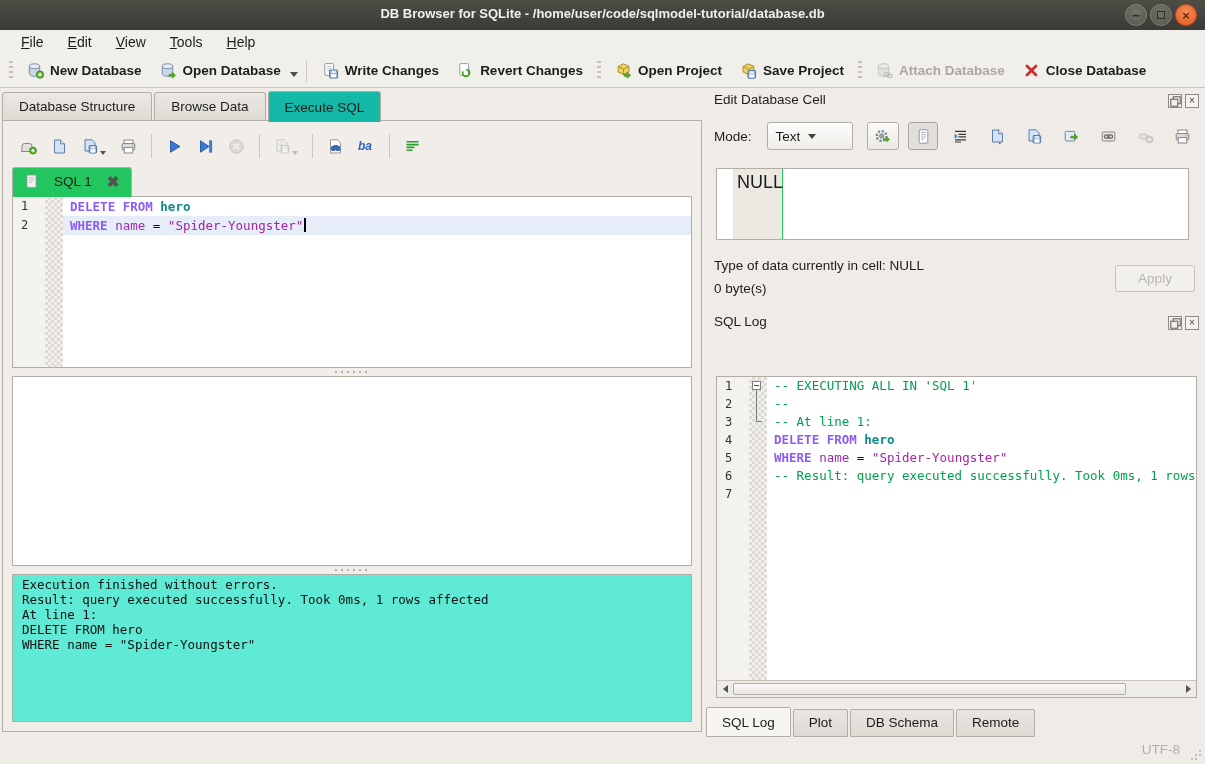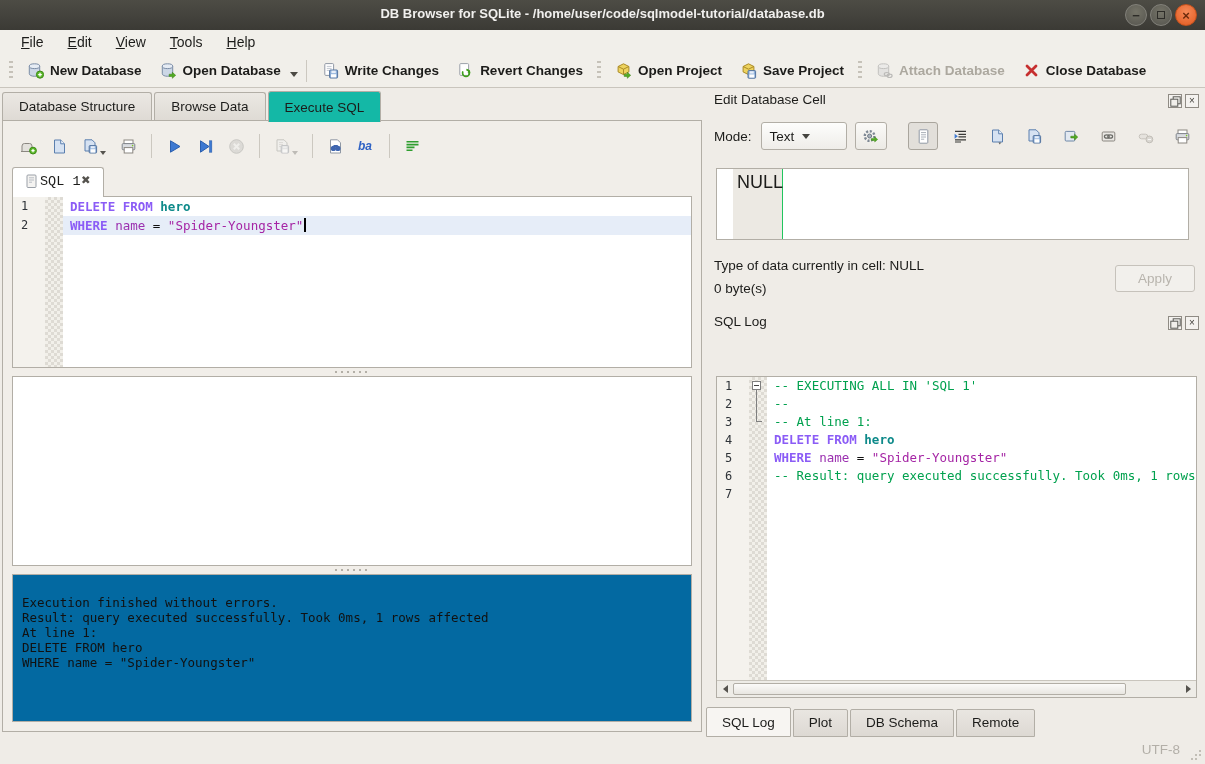--- a/index.html
+++ b/index.html
@@ -37,21 +37,21 @@
   .dtab{padding:6px 16px 7px;font-size:13.5px;background:linear-gradient(#ebe8e3,#dedad4);border:1px solid #b2aea6;border-bottom:none;margin-right:2px;border-radius:3px 3px 0 0;}
   .dtab.active{background:#14b8a6;position:relative;z-index:3;padding-top:8px;margin-bottom:-1px;}
   .tab-frame{position:absolute;left:0;top:30px;right:0;bottom:0;border:1px solid #b2aea6;background:#f1eee9;box-sizing:border-box;display:flex;flex-direction:column;padding:8px 9px 9px;}
   .sql-toolbar{display:flex;align-items:center;gap:14px;height:34px;flex:none;padding-left:8px;}
   .sbtn{display:flex;align-items:flex-start;}
   .sbtn.disabled{opacity:.55;filter:grayscale(.3);}
   .s-sep{width:1px;height:24px;background:#ccc8c0;}
   .mini-caret{width:0;height:0;border-left:3.5px solid transparent;border-right:3.5px solid transparent;border-top:4px solid #55534e;margin:0 0 0 1px;align-self:flex-end;}
   .ic-format{font-size:12px;font-weight:bold;font-style:italic;color:#2f62c4;line-height:17px;}
   .sqltab-bar{display:flex;align-items:flex-end;height:33px;flex:none;padding-left:0px;}
-  .sqltab{display:flex;align-items:center;gap:1px;background:#ffffff;border:1px solid #b2aea6;border-bottom:none;border-radius:3px 3px 0 0;padding:6px 12px 8px;position:relative;z-index:2;margin-bottom:-1px;font-size:13.5px;font-family:Liberation Mono, monospace;}
+  .sqltab{display:flex;align-items:center;gap:15px;background:#22c55e;border:1px solid #b2aea6;border-bottom:none;border-radius:3px 3px 0 0;padding:6px 12px 8px;position:relative;z-index:2;margin-bottom:-1px;font-size:13.5px;}
   .sqltab .x{color:#55534e;font-weight:bold;font-size:15px;line-height:12px;}
 
   .codebox{position:relative;border:1px solid #b2aea6;background:#fff;overflow:hidden;}
   .editor-box{height:170px;flex:none;z-index:1;}
   .gutter-col{position:absolute;left:0;top:0;bottom:0;width:32px;background:#f4f2ed;}
   .strip-col{position:absolute;left:32px;top:0;bottom:0;width:18px;background-color:#f2f0ea;background-image:linear-gradient(45deg,#dedbd4 25%,transparent 25%,transparent 75%,#dedbd4 75%),linear-gradient(45deg,#dedbd4 25%,transparent 25%,transparent 75%,#dedbd4 75%);background-size:6px 6px;background-position:0 0,3px 3px;}
   .code-row{position:relative;display:flex;font-family:"DejaVu Sans Mono",monospace;font-size:12.5px;}
   .editor-box .code-row{height:19px;line-height:19px;}
   .log-box .code-row{height:18px;line-height:18px;}
   .code-row .ln{width:32px;flex:none;padding-left:8px;box-sizing:border-box;color:#2e3338;font-size:12px;}
@@ -68,28 +68,28 @@
   .fold-box::before{content:"";position:absolute;left:3px;top:4px;width:9px;height:9px;border:1px solid #7f7f7f;background:#fff;box-sizing:border-box;}
   .fold-box::after{content:"";position:absolute;left:5px;top:8px;width:5px;height:1px;background:#444;}
   .fold-box .tail{position:absolute;left:7px;top:13px;bottom:0;width:1px;background:#7f7f7f;}
   .fold-mid::before{content:"";position:absolute;left:7px;top:0;bottom:0;width:1px;background:#7f7f7f;}
   .fold-end::before{content:"";position:absolute;left:7px;top:0;height:9px;width:1px;background:#7f7f7f;}
   .fold-end::after{content:"";position:absolute;left:7px;top:8px;width:6px;height:1px;background:#7f7f7f;}
 
   .h-splitter{height:8px;flex:none;display:flex;align-items:center;justify-content:center;}
   .h-splitter .dots{width:34px;height:2px;background:repeating-linear-gradient(90deg,#b3afa7 0 2px,transparent 2px 6px);}
   .results-box{height:188px;flex:none;border:1px solid #b2aea6;background:#fff;}
-  .messages-box{flex:1;border:1px solid #b2aea6;background:#0369a1;padding:20px 9px;font-family:"DejaVu Sans Mono",monospace;font-size:12.5px;line-height:15px;white-space:pre;overflow:hidden;color:#111;}
+  .messages-box{flex:1;border:1px solid #b2aea6;background:#5eead4;padding:2px 9px;font-family:"DejaVu Sans Mono",monospace;font-size:12.5px;line-height:15px;white-space:pre;overflow:hidden;color:#111;}
 
   
   .right-pane{position:absolute;left:706px;top:88px;width:497px;height:676px;}
   .dock-header{position:absolute;left:8px;font-size:13.5px;}
   .dock-btns{position:absolute;right:4px;display:flex;gap:3px;}
   .dkbtn{width:14px;height:14px;border:1px solid #8f8b84;background:#f4f2ef;display:flex;align-items:center;justify-content:center;box-sizing:border-box;font-size:10px;line-height:1;color:#45443f;}
-  .mode-row{position:absolute;left:8px;right:6px;top:34px;height:28px;display:flex;align-items:center;}
+  .mode-row{position:absolute;left:8px;right:6px;top:34px;height:28px;display:flex;align-items:center;gap:6px;}
   .field-label{font-size:13.5px;}
   .combo{display:flex;align-items:center;background:linear-gradient(#fdfdfc,#efede9);border:1px solid #b2aea6;border-radius:3px;padding:4px 8px;font-size:13.5px;box-sizing:border-box;height:28px;}
   .combo .arr{width:0;height:0;border-left:4px solid transparent;border-right:4px solid transparent;border-top:5px solid #45443f;margin-left:8px;}
   .gear-btn{width:32px;height:28px;margin-left:8px;border:1px solid #b2aea6;border-radius:3px;background:linear-gradient(#fbfaf8,#eceae5);display:flex;align-items:center;justify-content:center;box-sizing:border-box;}
   .cell-icons{margin-left:auto;display:flex;align-items:center;gap:7px;}
   .cbtn{width:28px;height:26px;display:flex;align-items:center;justify-content:center;border-radius:3px;border:1px solid transparent;}
   .cbtn.pressed{background:#e2dfda;border-color:#a9a59d;}
   .cbtn.disabled{opacity:.55;}
   .null-box{position:absolute;left:10px;right:14px;top:80px;height:72px;border:1px solid #b2aea6;background:#fff;box-sizing:border-box;display:flex;}
   .null-strip{width:50px;background:#ece9e3;border-right:1px solid #22c55e;font-size:18px;padding:3px 0 0 4px;box-sizing:border-box;margin-left:16px;}

